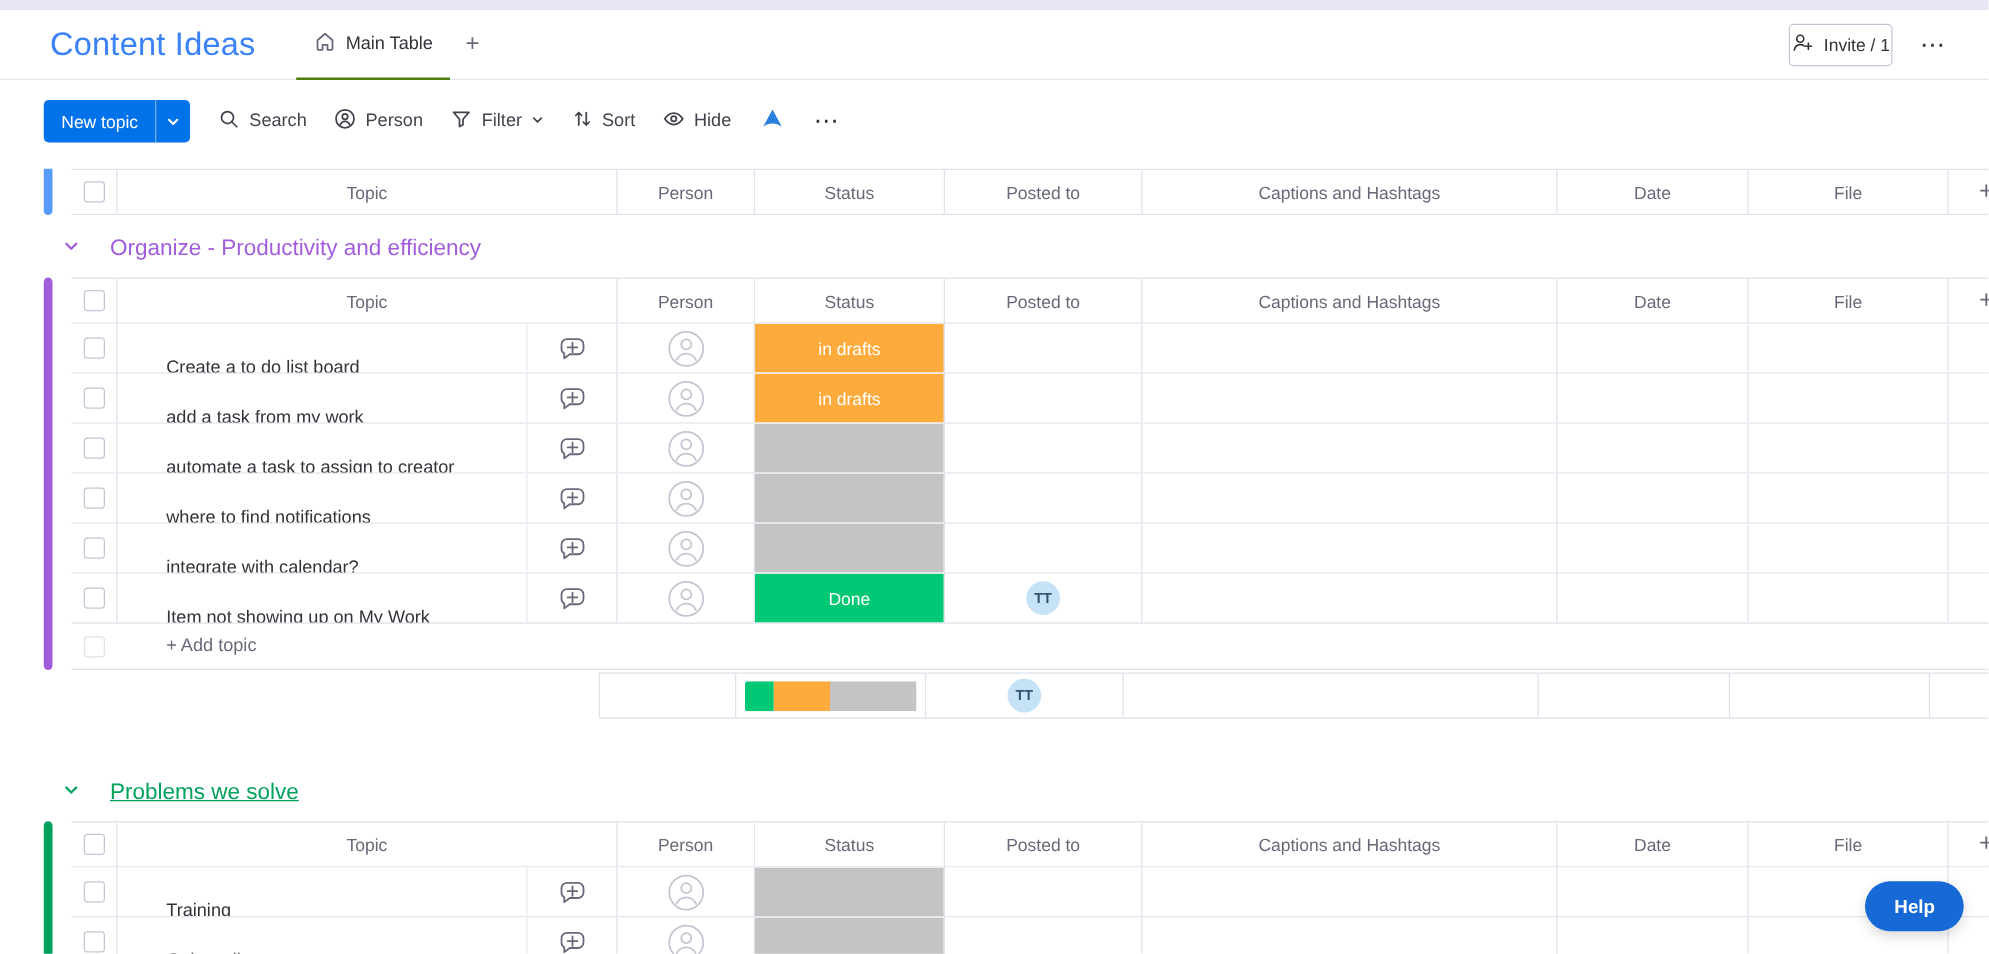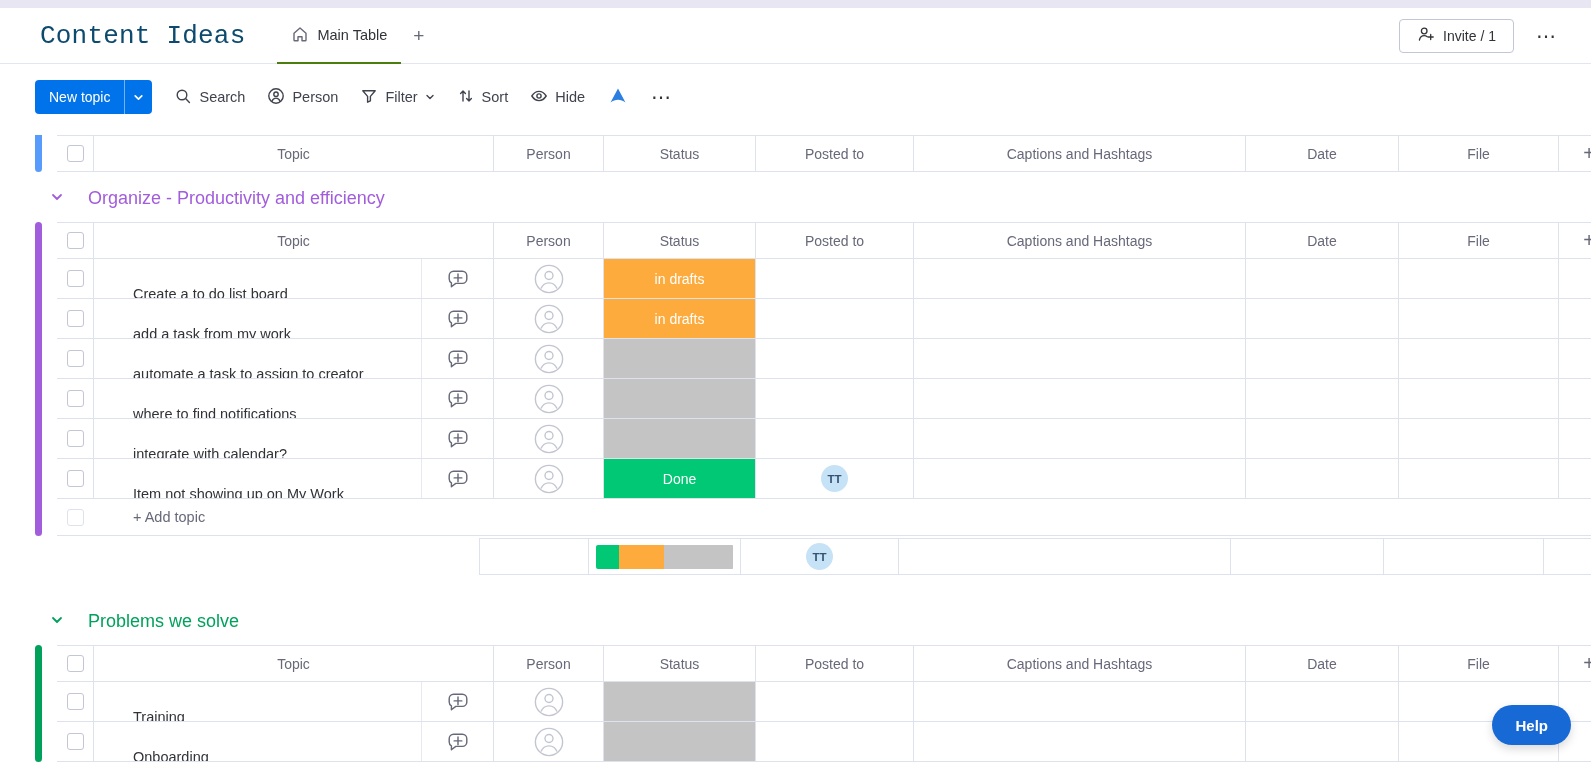--- a/index.html
+++ b/index.html
@@ -3,27 +3,27 @@
 <meta charset="utf-8">
 <style>
   * { margin:0; padding:0; box-sizing:border-box; }
   html,body { width:1591px; height:763px; overflow:hidden; background:#fff;
     font-family:"Liberation Sans", sans-serif; color:#323338; }
 
   .strip { height:8px; background:#e8e6f3; }
 
   
   .topbar { height:56px; display:flex; align-items:stretch; border-bottom:1px solid #e3e6ee; padding:0 34px 0 40px; }
-  .page-title { font-size:26px; font-weight:500; color:#0c4a6e; align-self:center; letter-spacing:.2px;font-family:Liberation Mono, monospace; }
+  .page-title { font-size:26px; font-weight:500; color:#3b82f6; align-self:center; letter-spacing:.2px; }
   .tabs { display:flex; align-items:stretch; margin-left:32px; }
   .tab { display:flex; align-items:center; gap:8px; padding:0 14px; font-size:14.5px; color:#323338;
          border-bottom:2px solid #4d7c0f; margin-bottom:-1px; cursor:pointer; }
   .tab-add { align-self:center; font-size:19px; color:#676879; padding:0 12px; cursor:pointer; }
   .topbar-right { margin-left:auto; display:flex; align-items:center; gap:22px; }
-  .invite-btn { display:flex; align-items:center; gap:8px; height:34px; padding:0 17px;
+  .invite-btn { display:flex; align-items:center; gap:8px; height:34px; padding:0 1px;
     border:1px solid #c3c6d4; border-radius:4px; background:#fff; font-size:14px; color:#323338; cursor:pointer; }
   .dots { font-size:20px; color:#323338; letter-spacing:1px; cursor:pointer; line-height:1; }
 
   
   .toolbar { height:66px; display:flex; align-items:center; padding-left:35px; gap:22px; }
   .split-btn { display:flex; height:34px; border-radius:4px; overflow:hidden; background:#0073ea; color:#fff; font-size:14px; cursor:pointer; }
   .split-main { display:flex; align-items:center; padding:0 14px; }
   .split-chev { display:flex; align-items:center; justify-content:center; width:28px; border-left:1px solid rgba(255,255,255,.45); }
   .tool { display:flex; align-items:center; gap:7px; font-size:14.5px; color:#40434e; cursor:pointer; }
   .tool svg { flex:none; }
@@ -50,21 +50,21 @@
   .pill { width:100%; height:100%; display:flex; align-items:center; justify-content:center;
           color:#fff; font-size:14px; }
   .avatar-ph { display:flex; cursor:pointer; }
   .tt-avatar { width:27px; height:27px; border-radius:50%; background:#c6e2f6; color:#35536f;
                display:flex; align-items:center; justify-content:center; font-size:11.5px; font-weight:bold; }
   .addrow { display:flex; align-items:center; height:37px; border-bottom:1px solid #dee2ec; }
   .addrow .chkwrap { width:37px; display:flex; justify-content:center; }
   .addtext { padding-left:39px; color:#676879; font-size:14.5px; cursor:pointer; }
 
   .gtitle { display:flex; align-items:center; gap:24px; margin:16px 0 13px 15px; font-size:18px; cursor:pointer; }
-  .gtitle.second { margin-top:36px; }
+  .gtitle.second { margin-top:48px;text-decoration:underline; }
 
   .summary { margin-left:444px; margin-top:2px; display:grid;
              grid-template-columns:110px 152px 158px 332px 153px 160px 60px;
              height:37px; border-top:1px solid #dee2ec; border-bottom:1px solid #dee2ec; }
   .summary .c:first-child { border-left:1px solid #dee2ec; }
   .battery { width:138px; height:24px; display:flex; overflow:hidden; border-radius:2px; cursor:pointer; }
   .battery span { height:100%; }
 
   .help-btn { position:fixed; right:20px; bottom:18px; height:40px; padding:0 23px; border-radius:20px;
               background:#1769d6; color:#fff; font-size:15px; font-weight:bold; display:flex; align-items:center;

